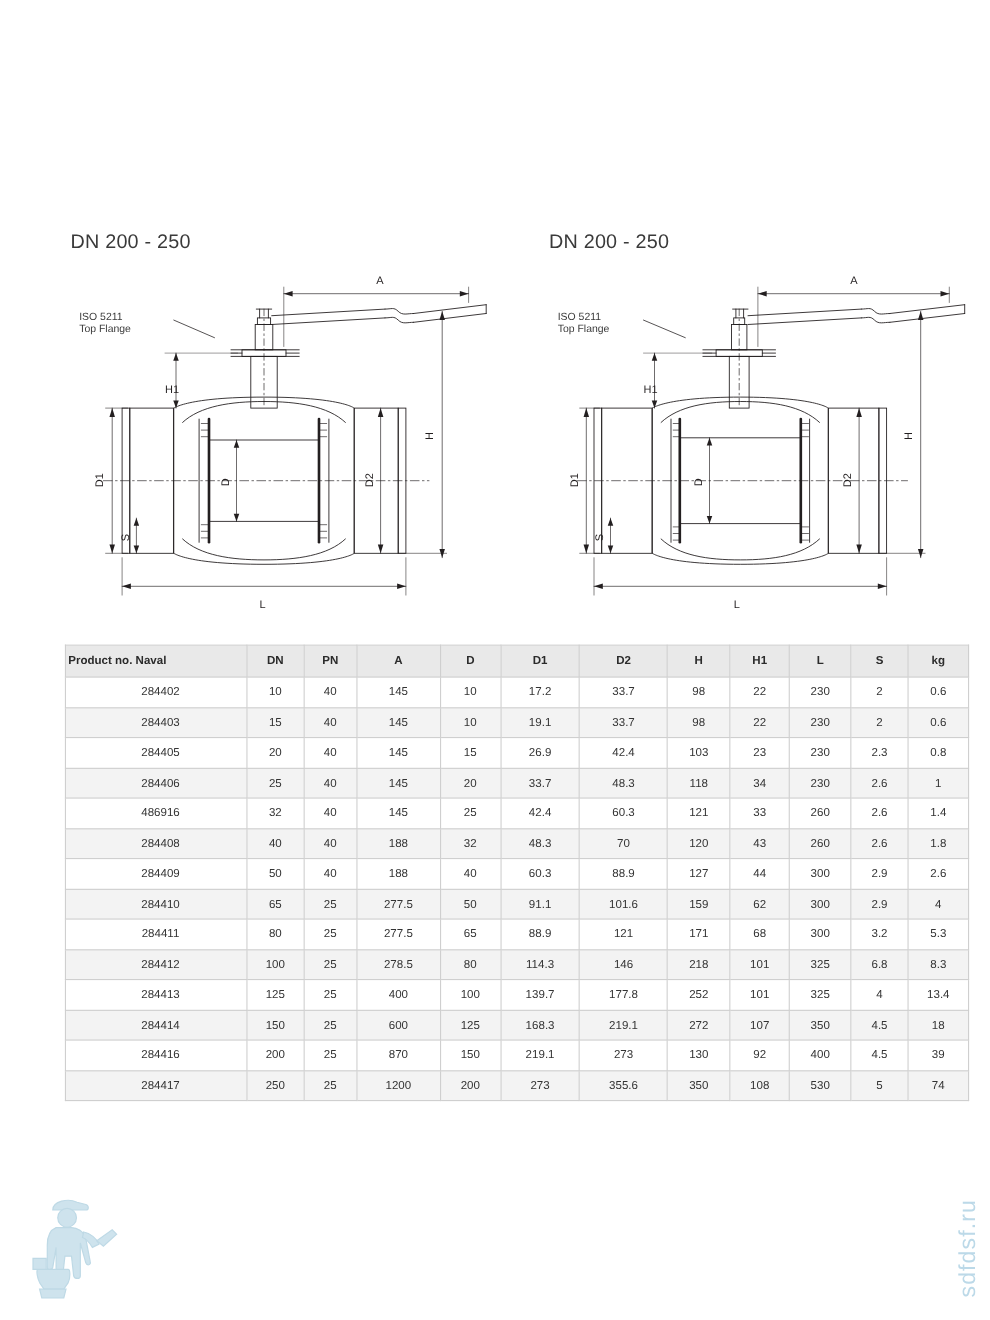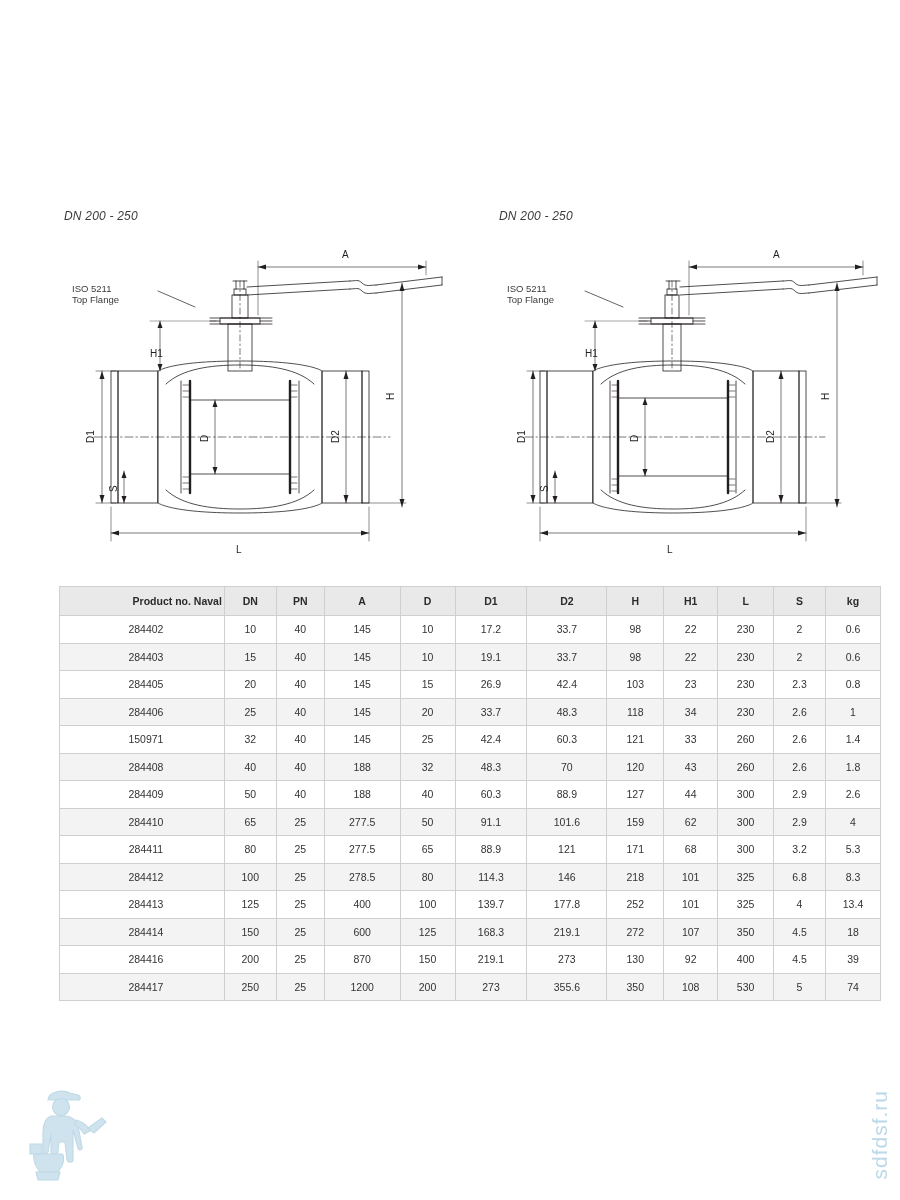--- a/index.html
+++ b/index.html
@@ -35,25 +35,24 @@
     width: 420px;
     height: 370px;
   }
   .diagram.left { left: 50px; }
   .diagram.right { left: 485px; }
 
   .dn-title {
     position: absolute;
     left: 14px;
     top: 14px;
-    font-size: 12px;
+    font-size: 18px;
     color: #3a3a3a;
     letter-spacing: .2px;
     white-space: nowrap;
-    font-style: italic;
   }
   .iso-label {
     position: absolute;
     left: 22px;
     top: 88px;
     font-size: 9.5px;
     line-height: 11px;
     color: #3a3a3a;
     white-space: nowrap;
   }
@@ -88,21 +87,21 @@
     white-space: nowrap;
   }
   table.spec thead th {
     background: #e9e9e9;
     font-weight: bold;
     font-size: 10.5px;
     color: #2b2b2b;
     height: 28px;
   }
   table.spec thead th.first {
-    text-align: right;
+    text-align: left;
   }
   table.spec tbody td.first {
     text-align: center;
     padding-left: 10px;
   }
   table.spec tbody tr.alt td {
     background: #f3f3f3;
   }
   table.spec tbody tr td {
     background: #ffffff;
@@ -475,21 +474,21 @@
           <td>20</td>
           <td>33.7</td>
           <td>48.3</td>
           <td>118</td>
           <td>34</td>
           <td>230</td>
           <td>2.6</td>
           <td>1</td>
         </tr>
         <tr>
-          <td class="first">150971</td>
+          <td class="first">486916</td>
           <td>32</td>
           <td>40</td>
           <td>145</td>
           <td>25</td>
           <td>42.4</td>
           <td>60.3</td>
           <td>121</td>
           <td>33</td>
           <td>260</td>
           <td>2.6</td>

